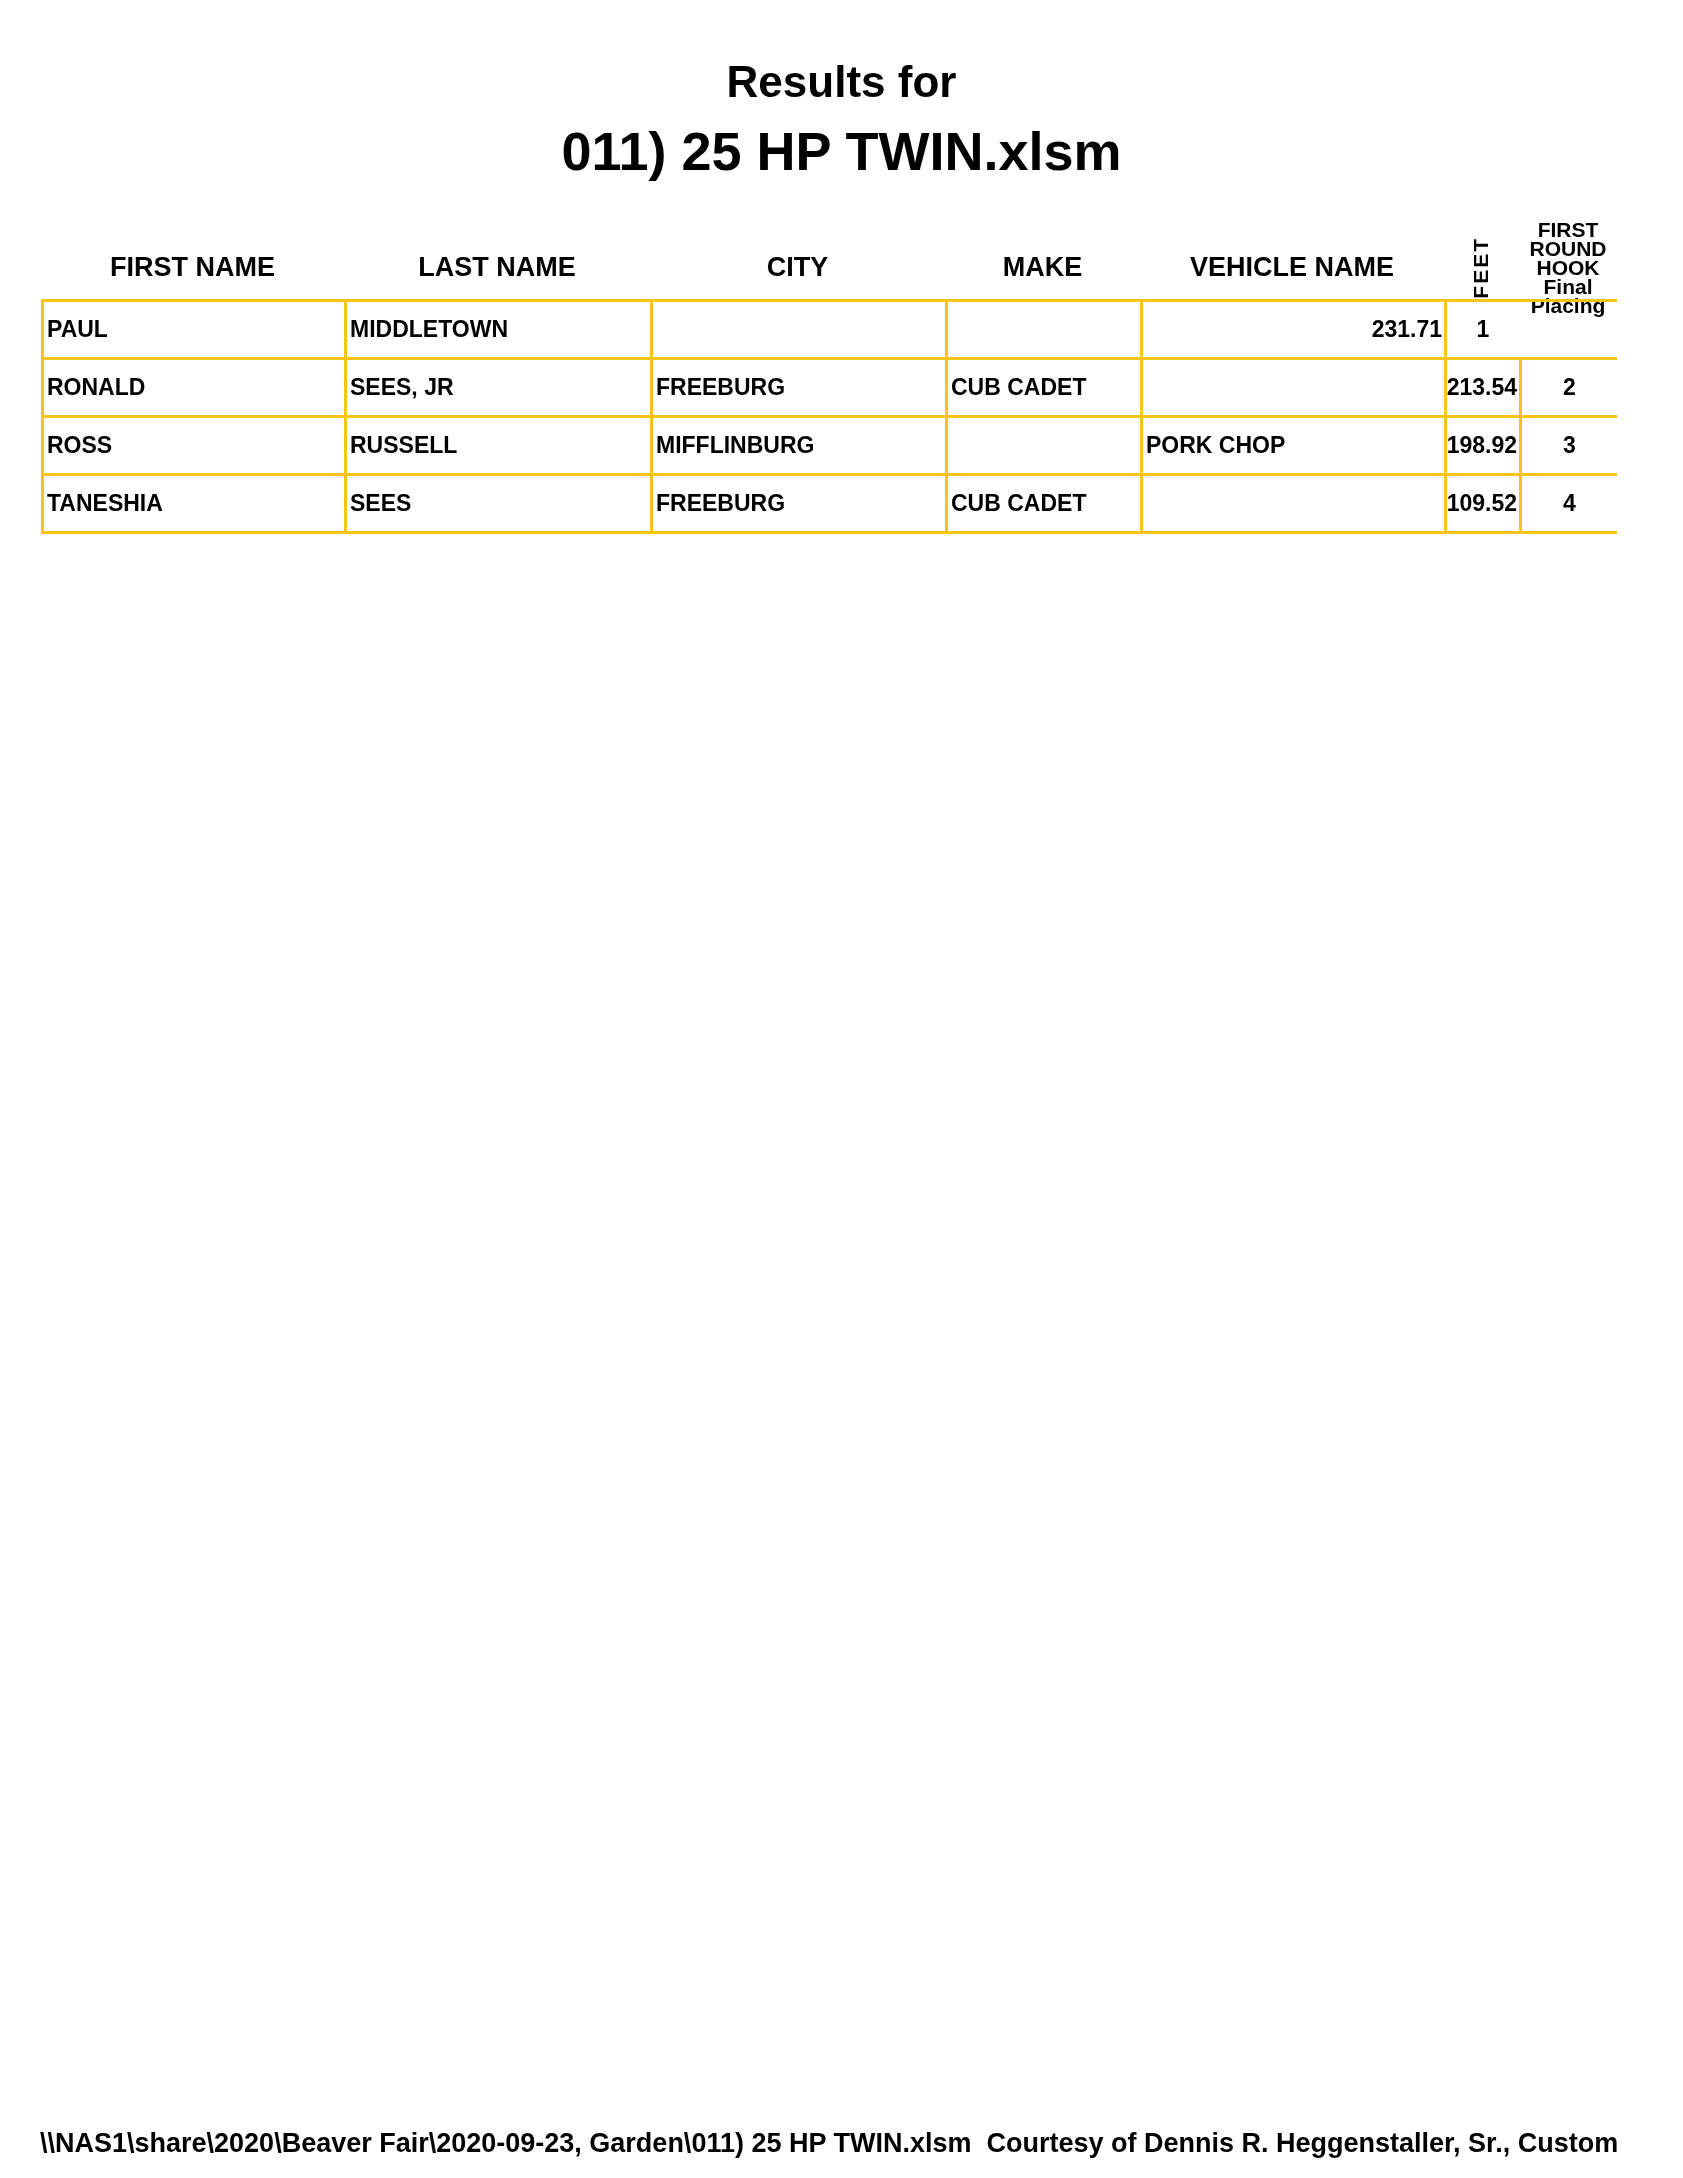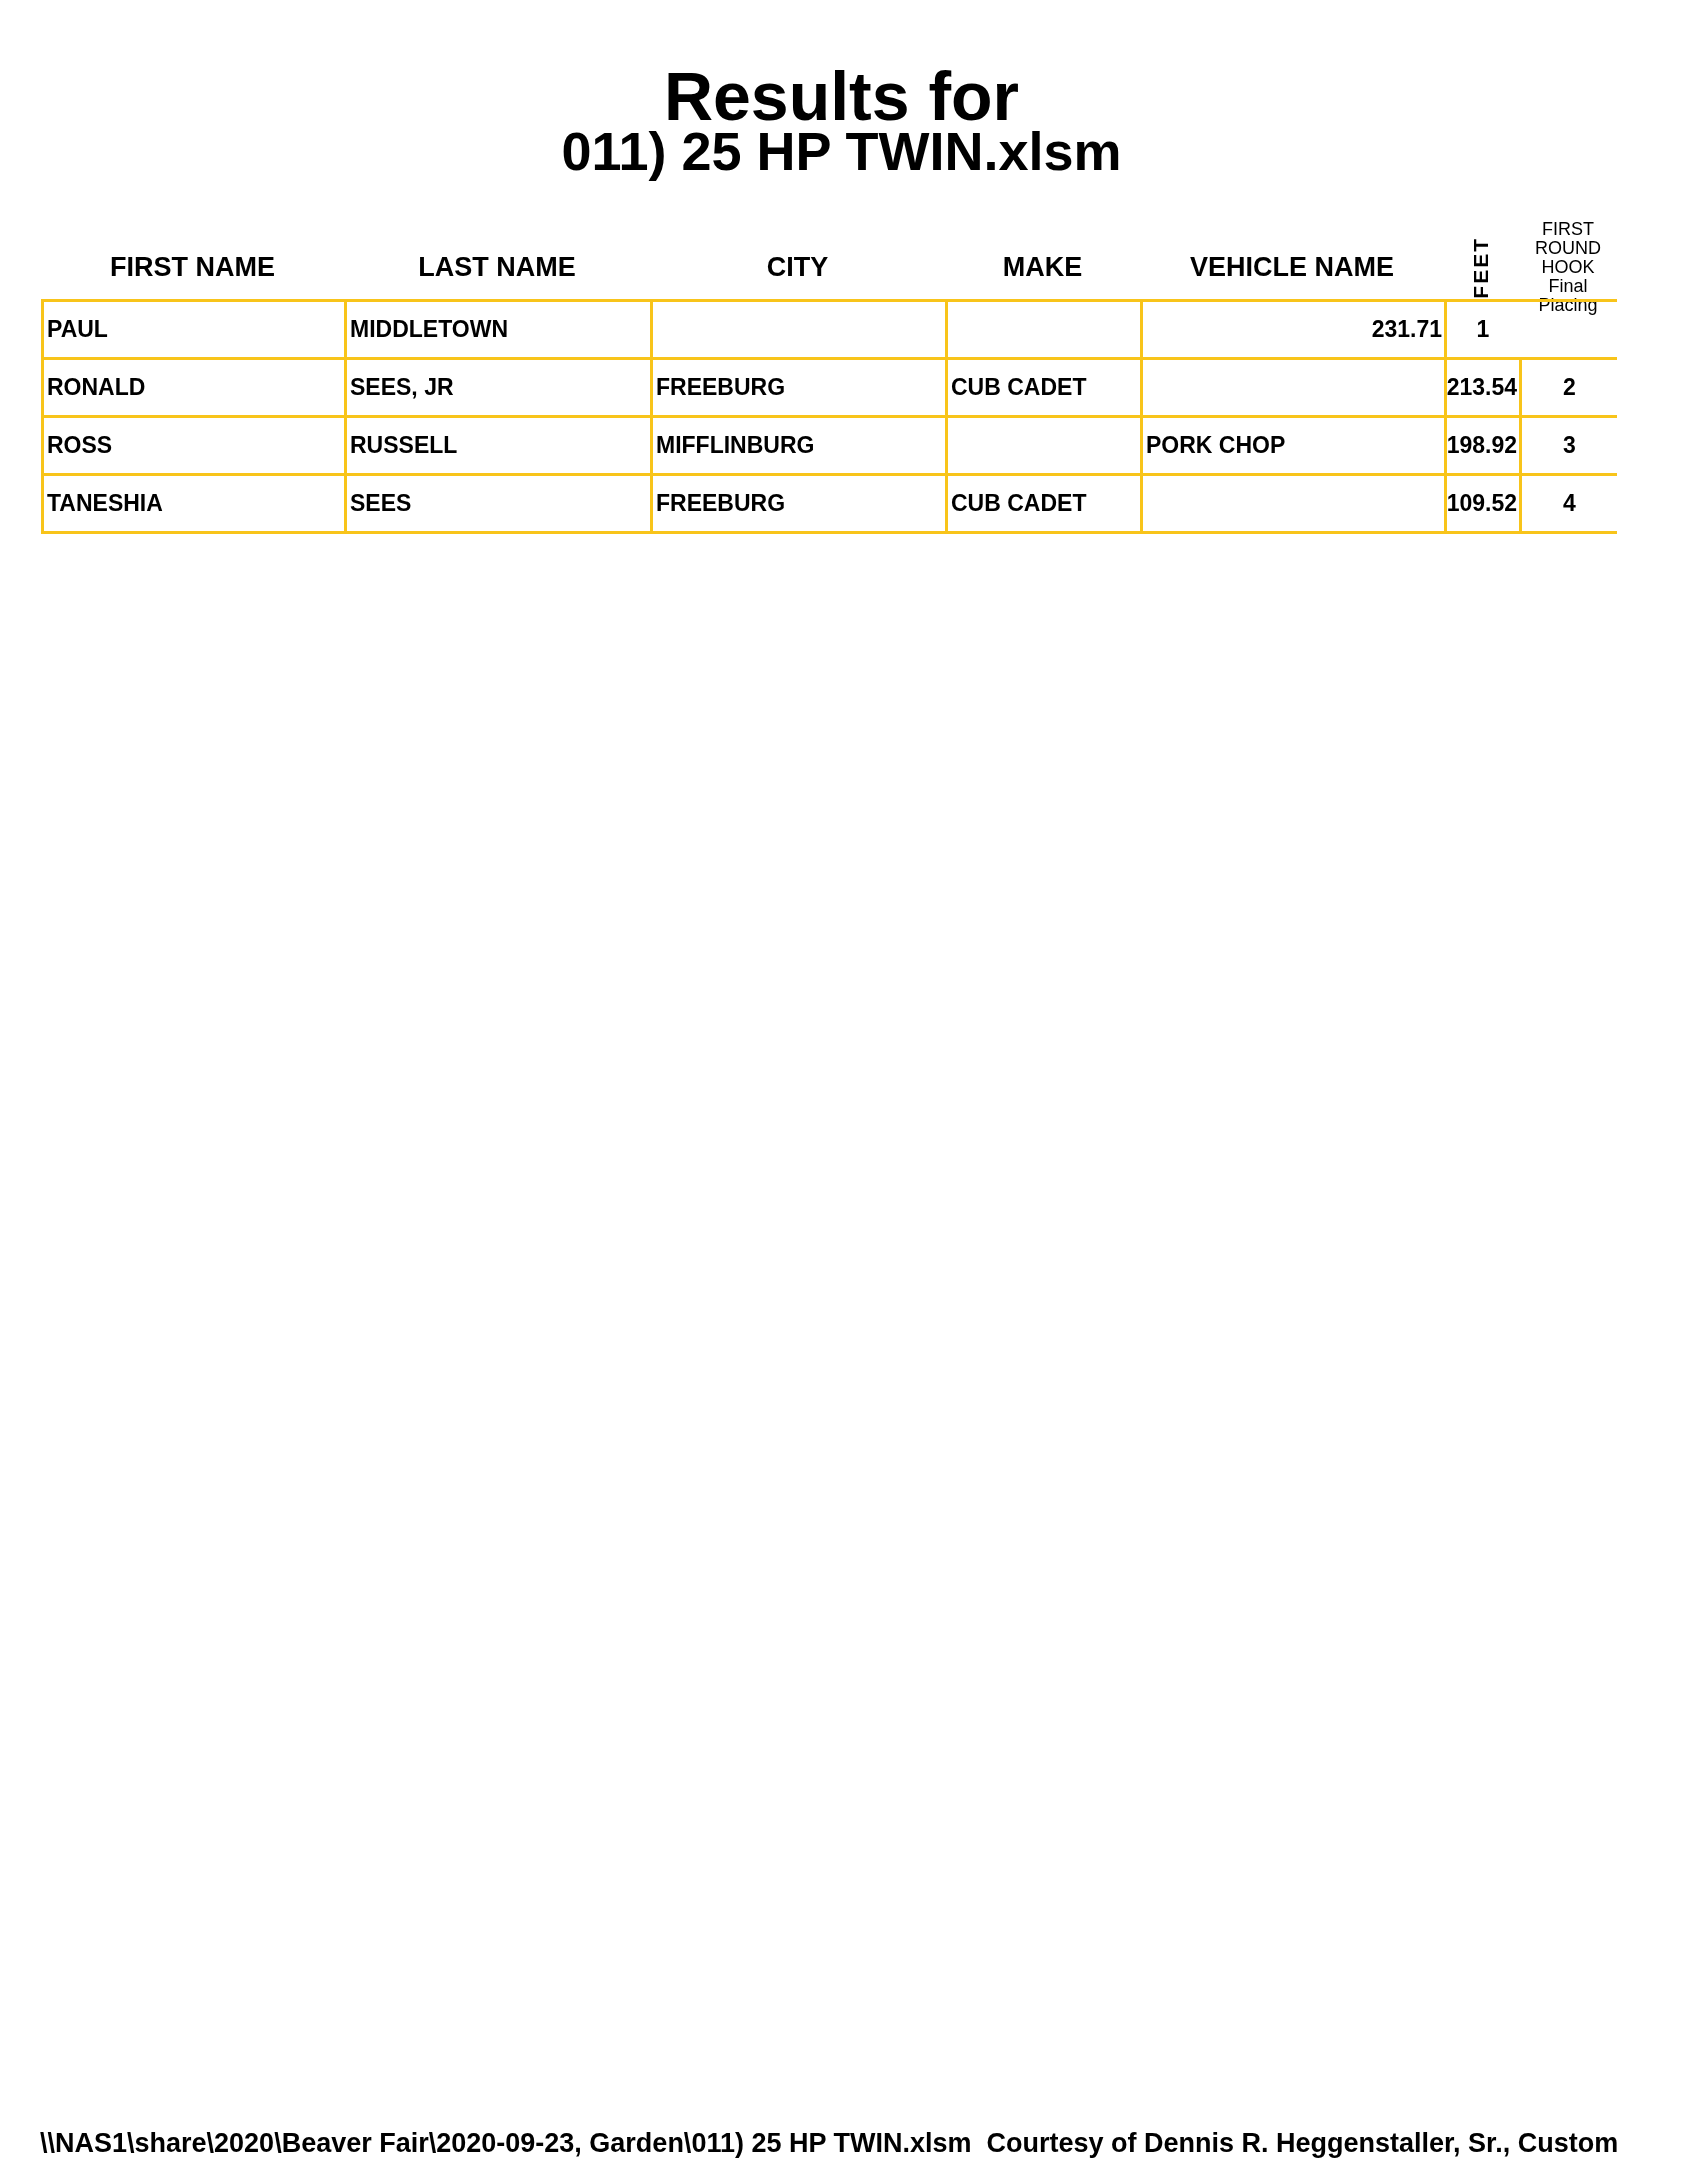--- a/index.html
+++ b/index.html
@@ -9,21 +9,21 @@
     position: relative;
     font-family: "Liberation Sans", "DejaVu Sans", sans-serif;
     color: #000000;
     overflow: hidden;
   }
 
   .page-title {
     position: absolute;
     top: 57px; left: 0; width: 1683px;
     text-align: center;
-    font-size: 68px; font-weight: bold;
+    font-size: 44px; font-weight: bold;
     letter-spacing: 0px;
   }
   .page-subtitle {
     position: absolute;
     top: 120px; left: 0; width: 1683px;
     text-align: center;
     font-size: 54px; font-weight: bold;
   }
 
   .grid-cols {
@@ -43,21 +43,21 @@
   }
   .feet-header-cell { overflow: visible; }
   .feet-rotated {
     writing-mode: vertical-rl;
     transform: rotate(180deg);
     font-size: 21px; font-weight: bold;
     letter-spacing: 2px;
     white-space: nowrap;
   }
   .small-header {
-    font-size: 18px; font-weight: normal; line-height: 19px;
+    font-size: 21px; font-weight: bold; line-height: 19px;
   }
 
   .results-table {
     position: absolute;
     top: 299px; left: 41px; width: 1576px;
     border-top: 3px solid var(--table-border);
   }
   .result-row {
     height: 58px;
     border-bottom: 3px solid var(--table-border);

